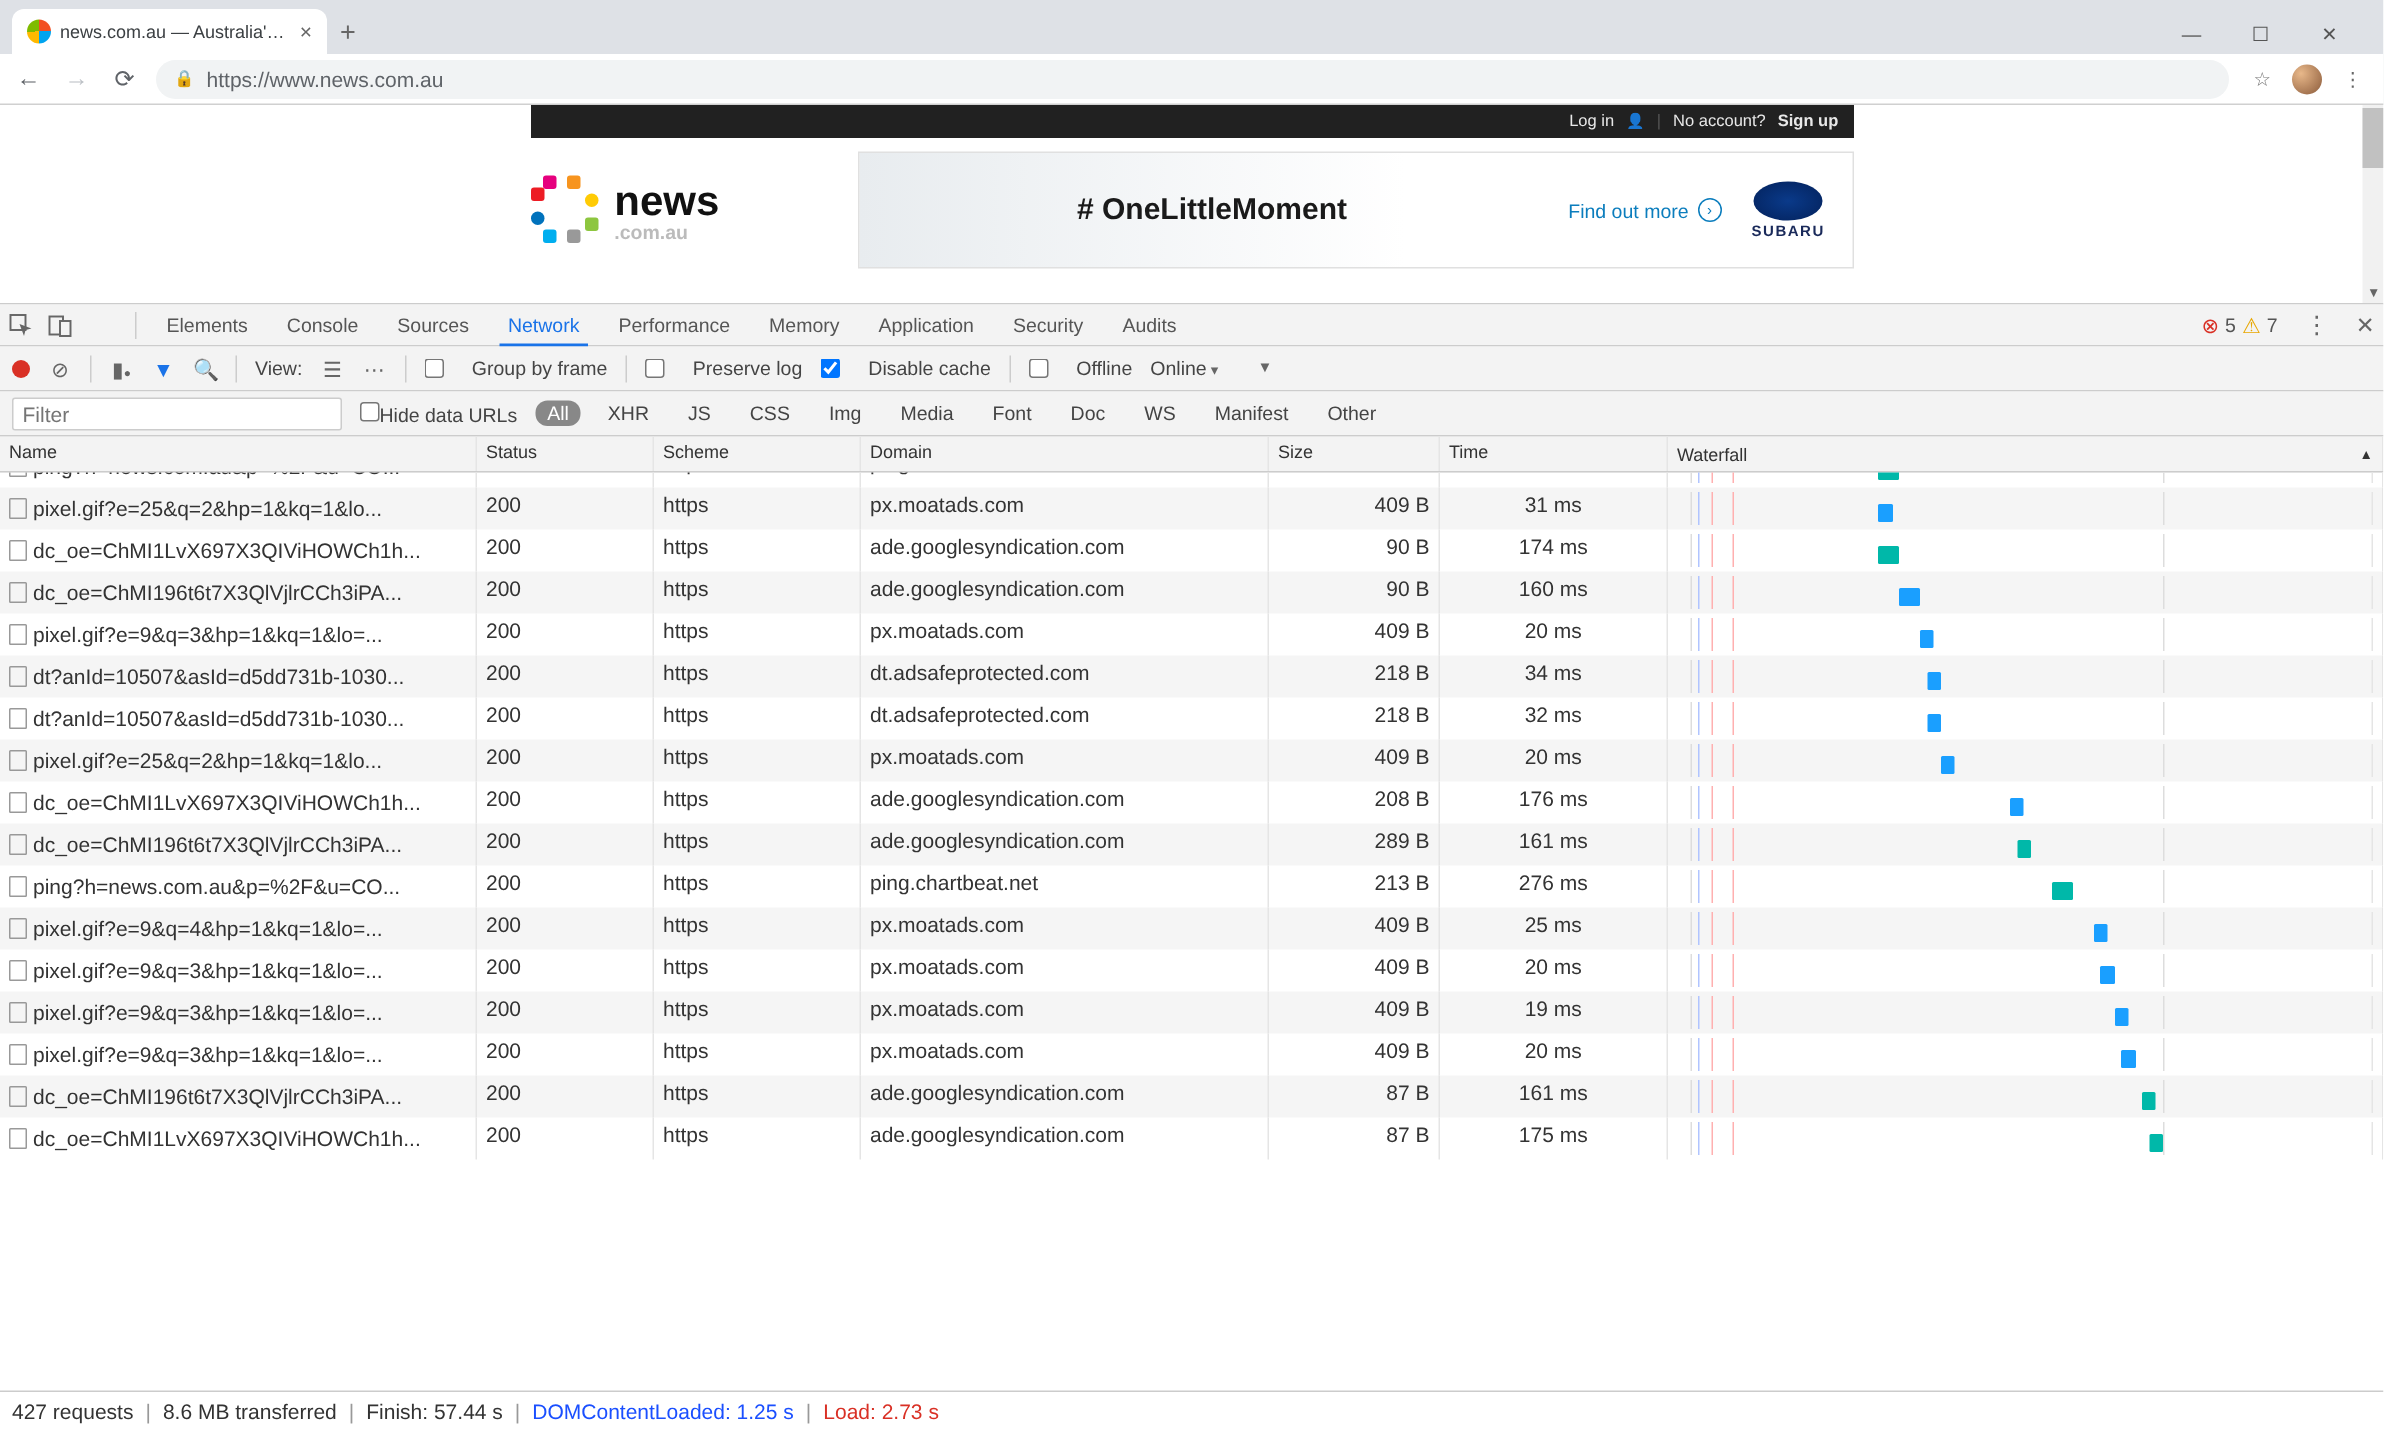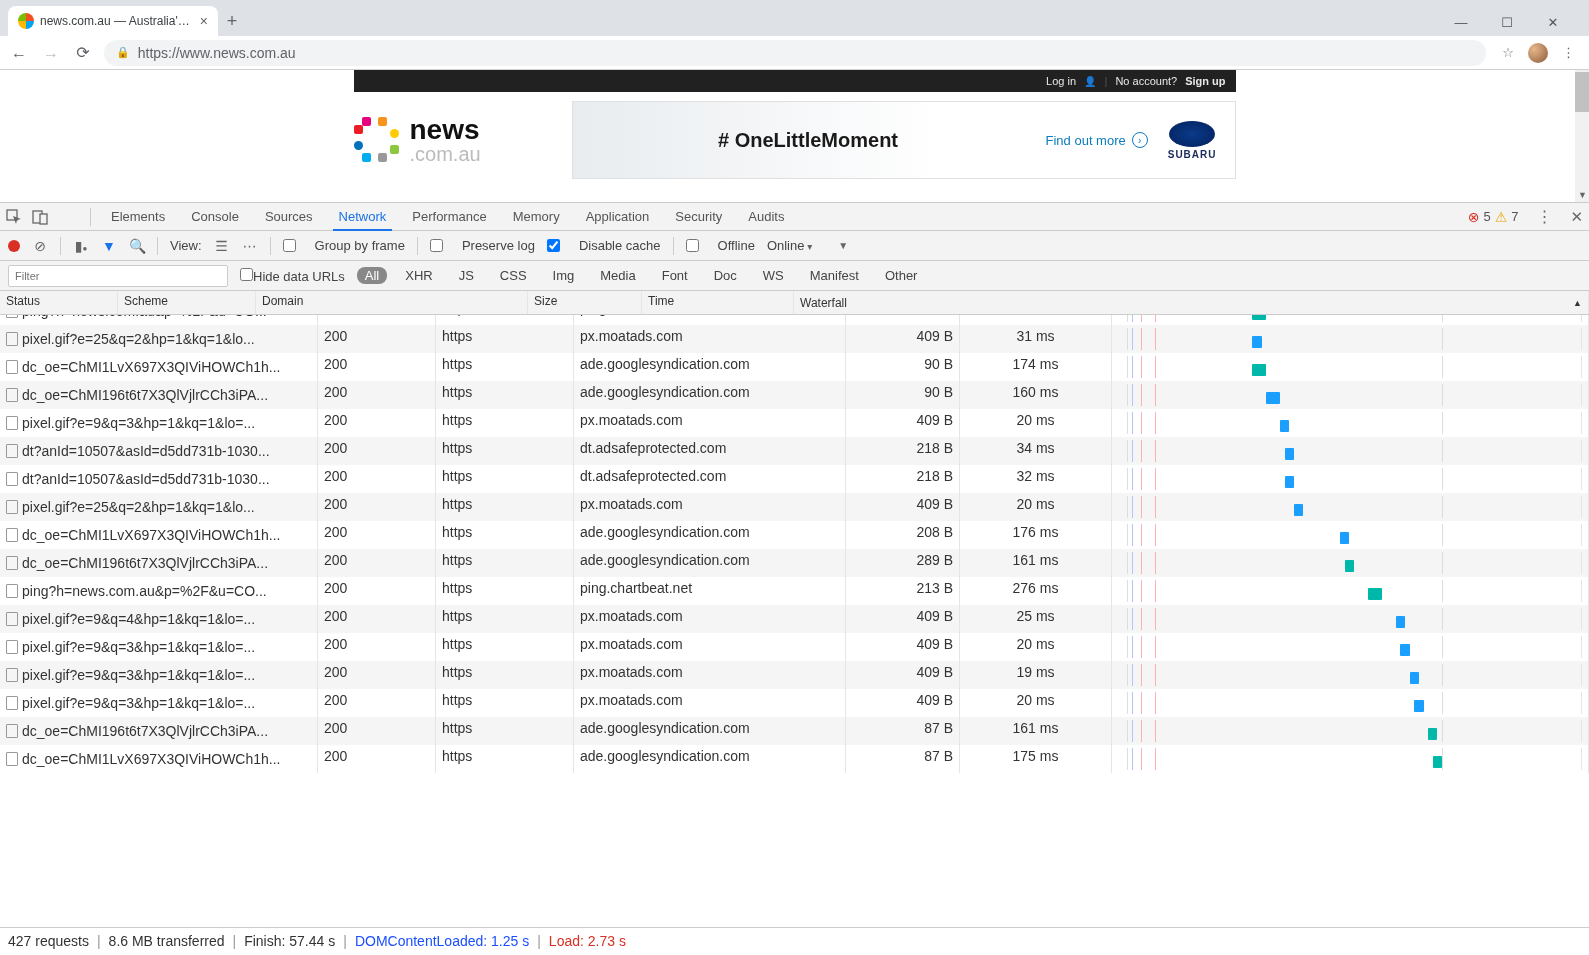--- a/index.html
+++ b/index.html
@@ -52,21 +52,21 @@
 .dt-tabs .warn{ color:#e8a700; font-size:14px;}
 .dt-toolbar { display:flex; align-items:center; height:30px; border-bottom:1px solid #ccc; padding:0 8px; gap:12px; font-size:13px; color:#444; background:#f3f3f3;}
 .dt-toolbar .rec{ width:12px;height:12px; border-radius:50%; background:#d93025;}
 .dt-toolbar .ic{ color:#666; font-size:14px; width:16px; text-align:center;}
 .dt-toolbar .ic.blue{color:#1a73e8;}
 .dt-toolbar .vsep{ width:1px; height:18px; background:#ccc;}
 .dt-toolbar label{ display:flex; align-items:center; gap:19px;}
 .dt-toolbar input[type=checkbox]{ width:13px;height:13px;}
 .dt-toolbar .sel::after{content:" ▾"; font-size:10px; color:#666;}
 .dt-filterbar{ display:flex; align-items:center; height:30px; border-bottom:1px solid #ccc; padding:0 8px; gap:12px; font-size:13px; color:#444; background:#f3f3f3;}
-.dt-filterbar .filter-input{ width:220px; height:22px; border:1px solid #ccc; border-radius:2px; padding:0 6px; background:#fff; font-size:11px;}
+.dt-filterbar .filter-input{ width:220px; height:22px; border:1px solid #ccc; border-radius:2px; padding:0 6px; background:#fff; font-size:14px;}
 .dt-filterbar .pill{ padding:1px 8px; border-radius:8px; }
 .dt-filterbar .pill.active{ background:#888; color:#fff;}
 .dt-filterbar .types{display:flex;gap:10px;}
 
 .net-table{ flex:1; display:flex; flex-direction:column; overflow:hidden; font-size:14px;}
 .net-head{ display:flex; height:24px; border-bottom:1px solid #ccc; background:#f3f3f3; font-size:12px; color:#333;}
 .net-head div, .net-row div{ border-right:1px solid #e5e5e5; padding:3px 6px; overflow:hidden; white-space:nowrap; text-overflow:ellipsis;}
 .col-name{ width:318px;}
 .col-status{ width:118px;}
 .col-scheme{ width:138px;}
@@ -146,21 +146,21 @@
         <span style="left:24px;top:0;background:#f7941e;"></span>
         <span style="left:36px;top:12px;background:#ffcb05;border-radius:50%;"></span>
         <span style="left:36px;top:28px;background:#8dc63f;"></span>
         <span style="left:24px;top:36px;background:#999;"></span>
         <span style="left:8px;top:36px;background:#00aeef;"></span>
         <span style="left:0;top:24px;background:#0072bc;border-radius:50%;"></span>
         <span style="left:0;top:8px;background:#ed1c24;"></span>
       </div>
       <div>
         <div style="font-size:28px;font-weight:800;color:#111;line-height:1;">news</div>
-        <div style="font-size:20px;font-weight:400;color:#bbb;line-height:1;">.com.au</div>
+        <div style="font-size:13px;font-weight:700;color:#bbb;line-height:1;">.com.au</div>
       </div>
     </div>
     <div class="ad-banner">
       <span class="hash"># OneLittleMoment</span>
       <span class="cta">
         <span>Find out more</span>
         <span style="border:1.5px solid #0b7dbd;border-radius:50%;width:16px;height:16px;display:inline-flex;align-items:center;justify-content:center;font-size:10px;">›</span>
       </span>
       <span class="subaru">
         <div class="oval"></div>
@@ -257,20 +257,21 @@
         <span class="pill">Font</span>
         <span class="pill">Doc</span>
         <span class="pill">WS</span>
         <span class="pill">Manifest</span>
         <span class="pill">Other</span>
       </div>
   </div>
 
   <div class="net-table">
     <div class="net-head">
+      <div class="col-name">Name</div>
       <div class="col-status">Status</div>
       <div class="col-scheme">Scheme</div>
       <div class="col-domain">Domain</div>
       <div class="col-size" style="text-align:left;">Size</div>
       <div class="col-time" style="text-align:left;">Time</div>
       <div class="col-wf">
           <span>Waterfall</span>
           <span class="sort">▲</span>
         </div>
     </div>

